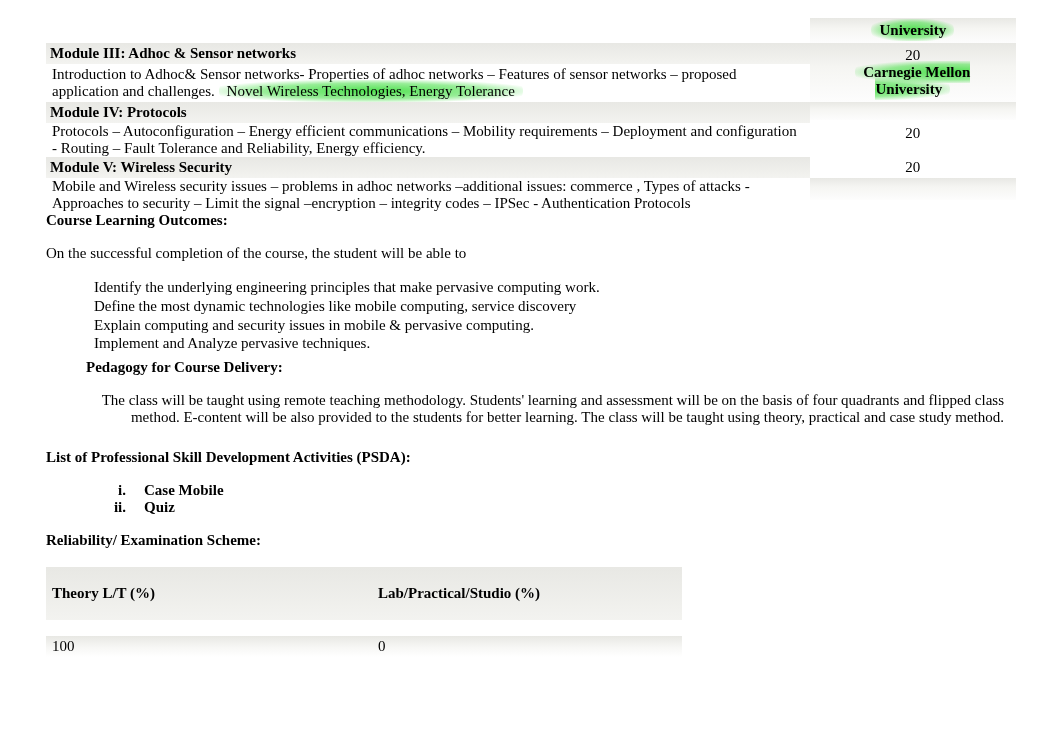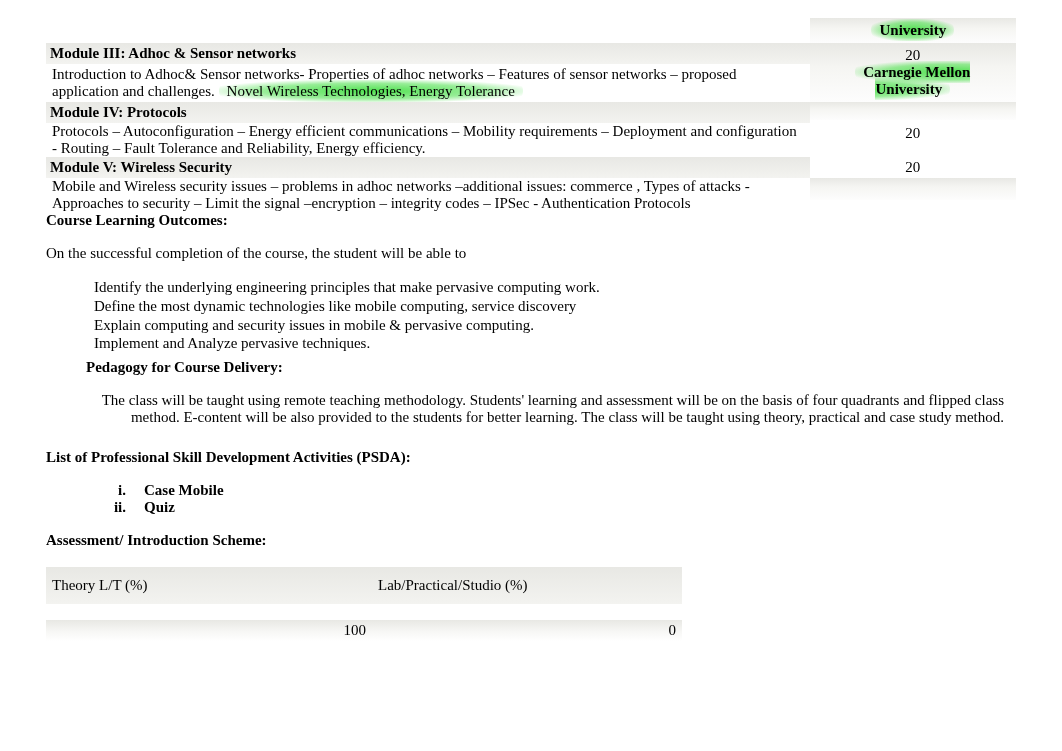--- a/index.html
+++ b/index.html
@@ -118,27 +118,27 @@
     .assess-table {
       border-collapse: separate;
       border-spacing: 0;
     }
     .assess-table th, .assess-table td {
       padding: 0;
       text-align: left;
     }
     .assess-th-wrap {
       background: linear-gradient(to bottom, #e8e8e4, #f3f3f0);
-      padding: 10px 6px;
-      font-weight: normal;
+      padding: 18px 6px;
+      font-weight: bold;
     }
     .assess-td-wrap {
       background: linear-gradient(to bottom, #e8e8e4 0%, #f7f7f5 55%, #fff 100%);
       padding: 2px 6px;
-      text-align: right;
+      text-align: left;
     }
     .assess-col1 { width: 326px; }
     .assess-col2 { width: 310px; }
     .row-gap td { height: 16px; }
   </style>
 </head>
 <body>
 
 <table class="modules-table">
   <tbody>
@@ -221,21 +221,21 @@
   <li>
       <span class="psda-num">i.</span>
       <span>Case Mobile</span>
     </li>
   <li>
       <span class="psda-num">ii.</span>
       <span>Quiz</span>
     </li>
 </ul>
 
-<div class="assess-heading">Assessment/ Introduction Scheme:</div>
+<div class="assess-heading">Reliability/ Examination Scheme:</div>
 
 <table class="assess-table">
   <tbody>
       <tr>
     <td class="assess-col1">
           <div class="assess-th-wrap">Theory L/T (%)</div>
         </td>
     <td class="assess-col2">
           <div class="assess-th-wrap">Lab/Practical/Studio (%)</div>
         </td>

